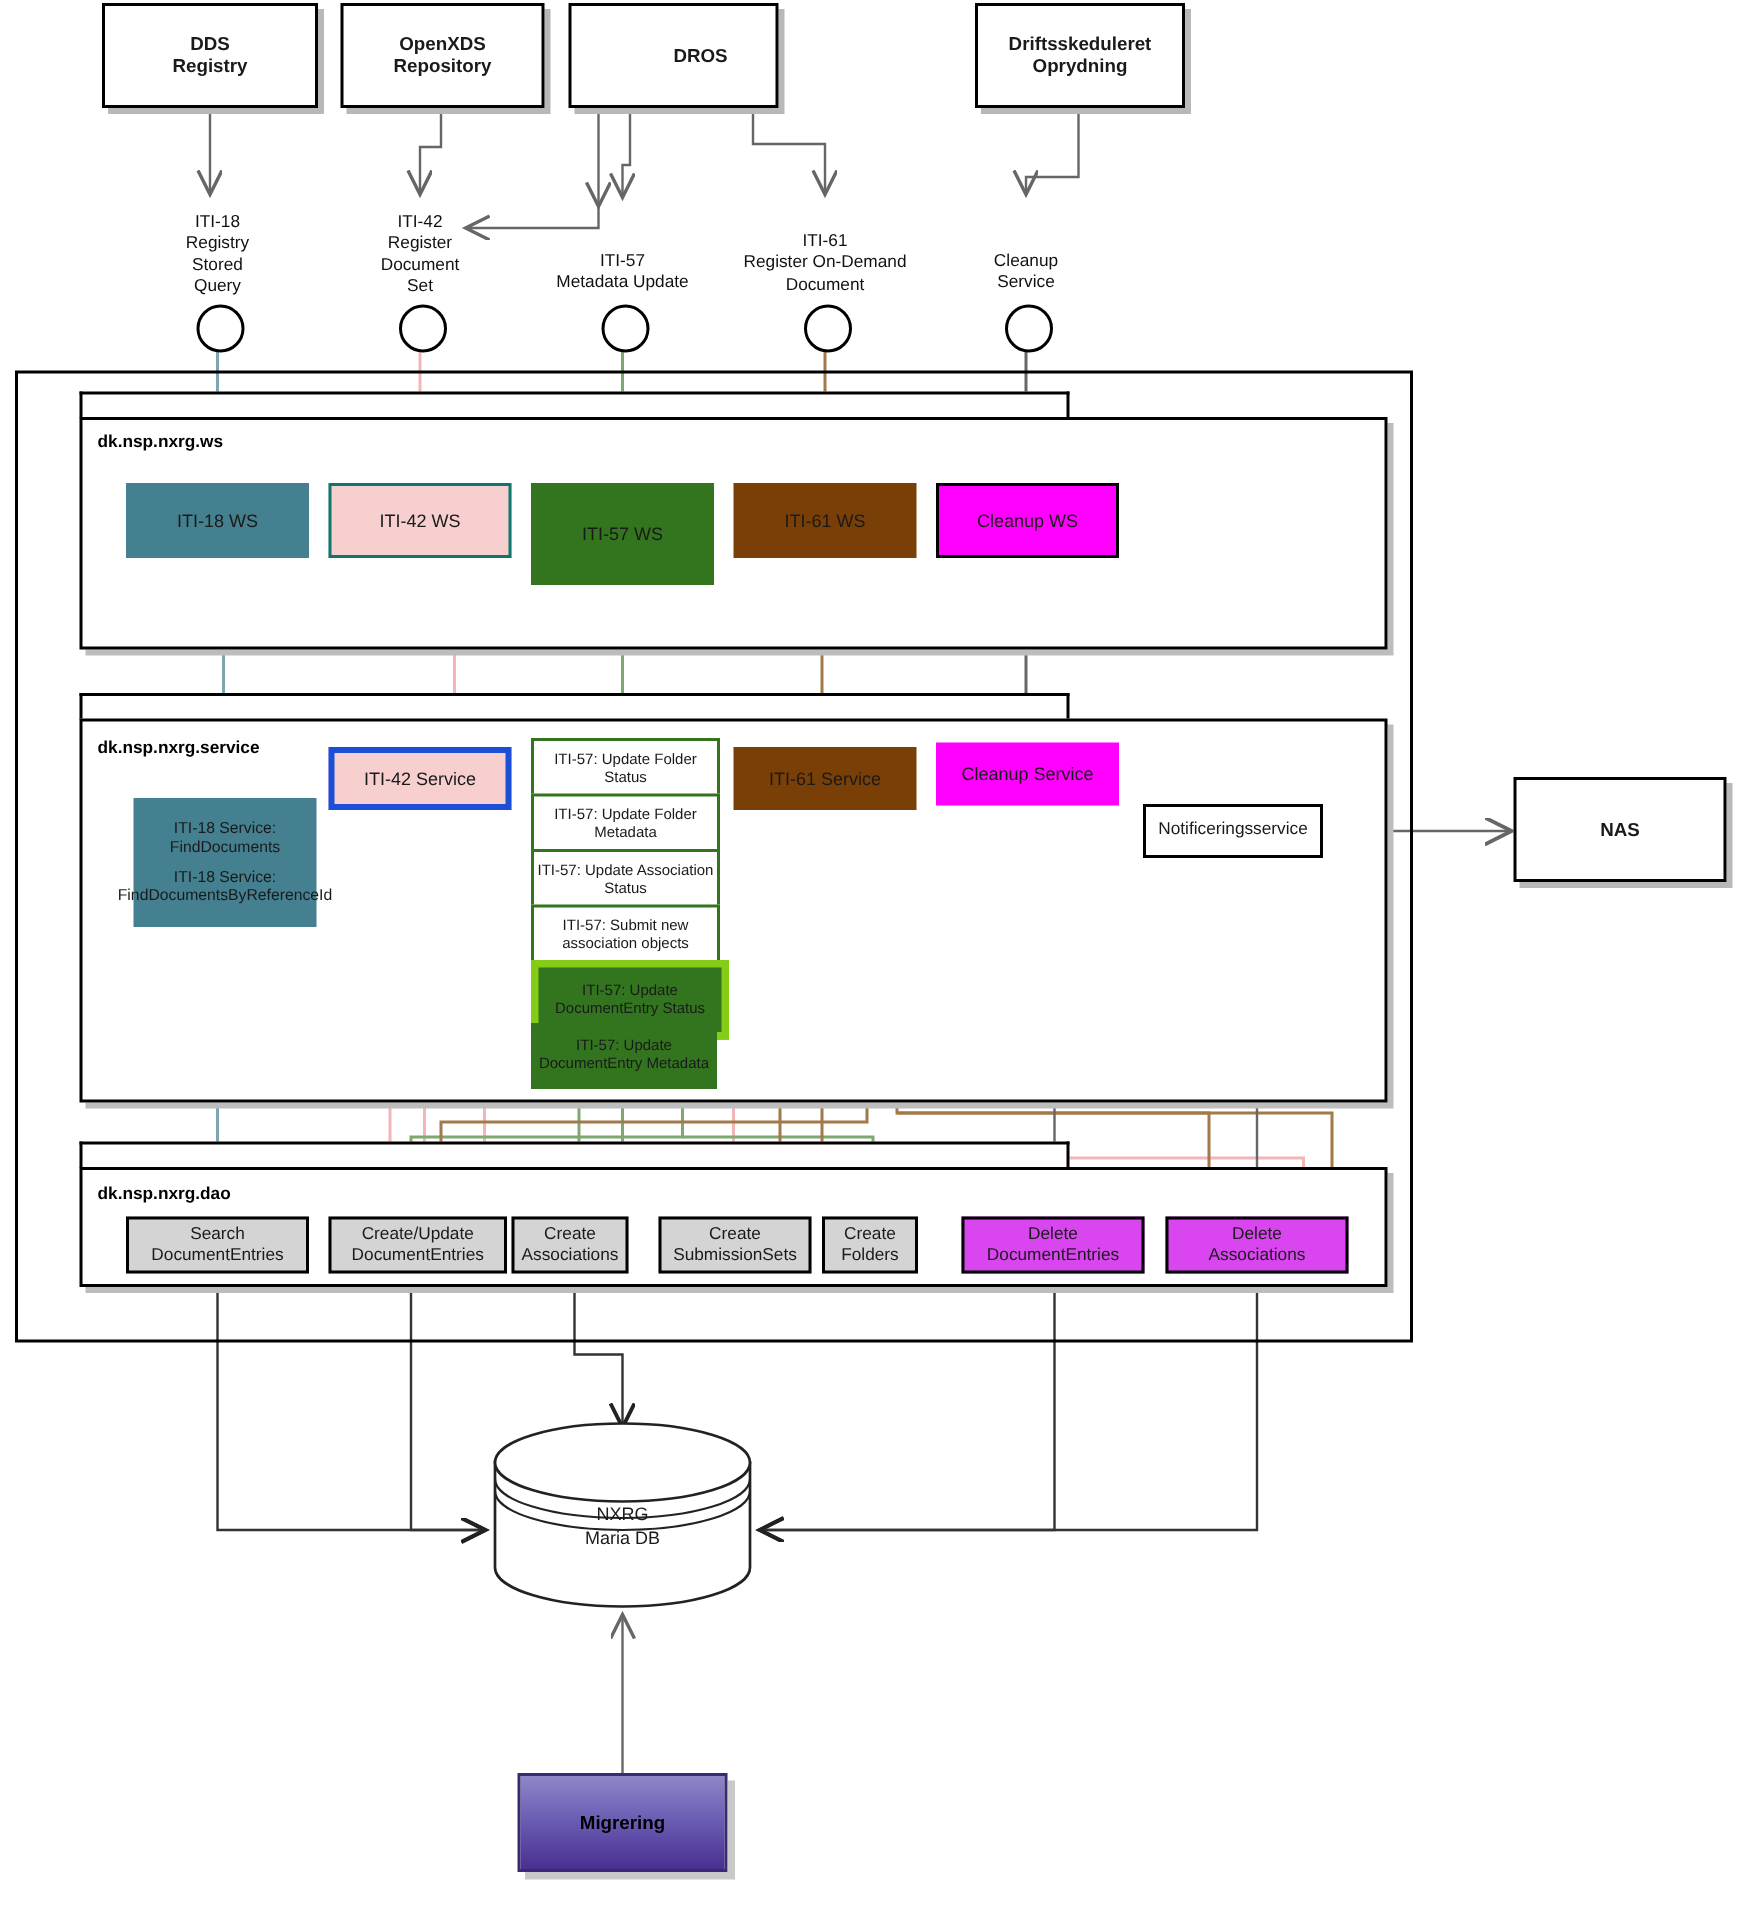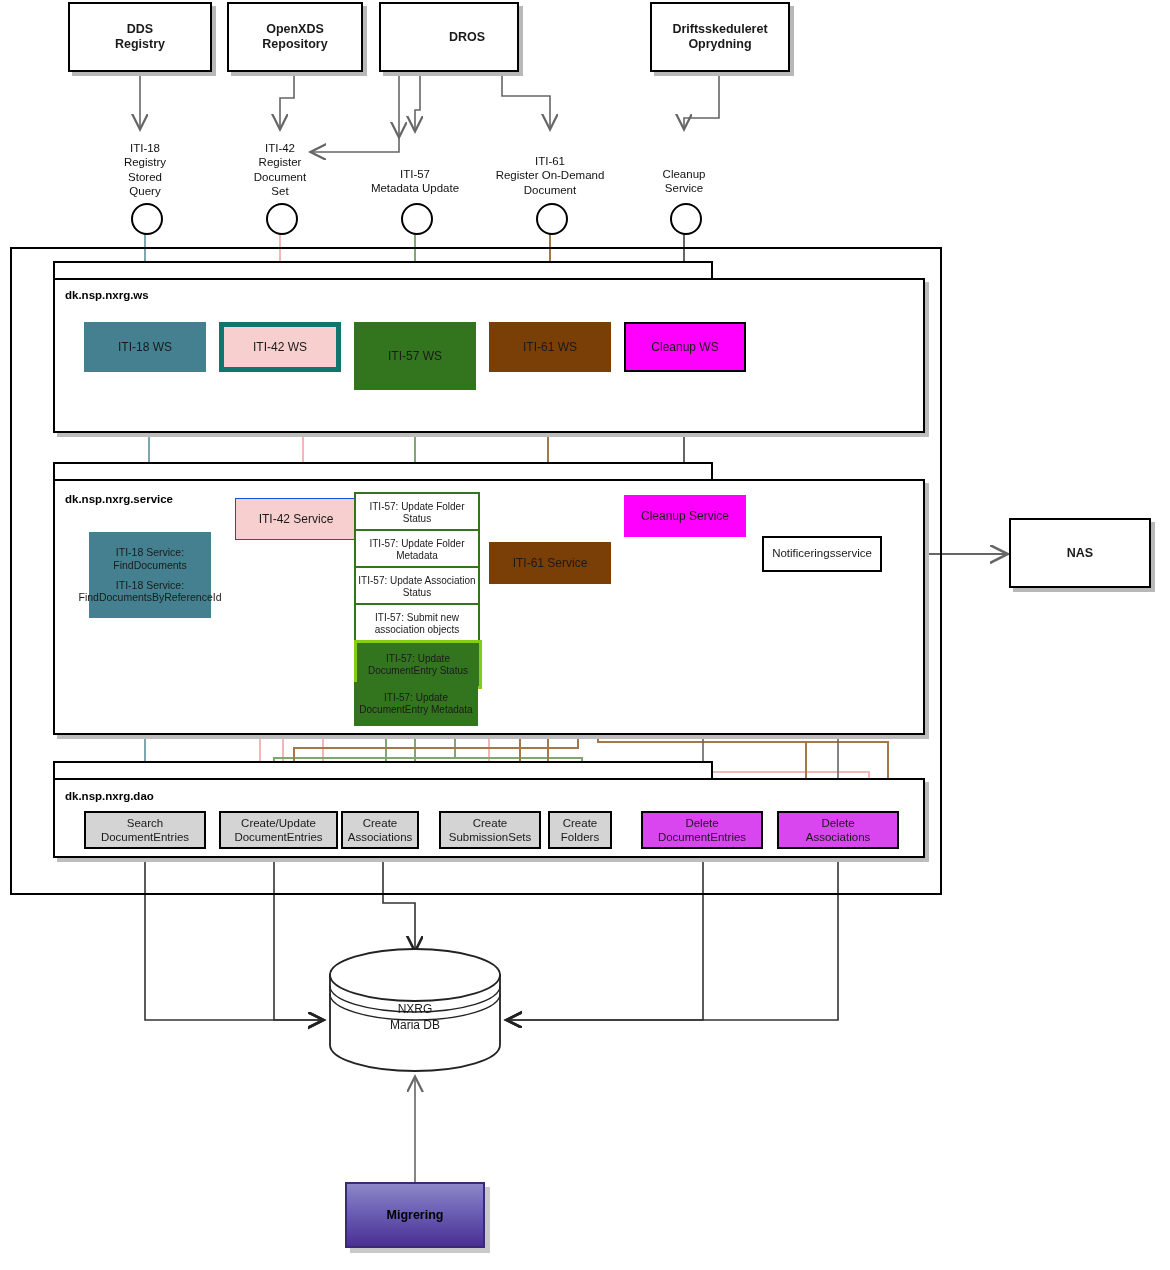--- a/index.html
+++ b/index.html
@@ -184,50 +184,50 @@
   <div class="circ" style="left:670px;top:203px;width:28px;height:28px;"></div>
 
   <div class="abs outer" style="left:10px;top:247px;width:932px;height:648px;z-index:0;"></div>
 
   <div class="abs pkg-tab" style="left:53px;top:261px;width:660px;height:18px;z-index:1;"></div>
   <div class="abs pkg-body" style="left:53px;top:278px;width:872px;height:155px;z-index:1;">
     <span class="pkg-label" style="left:10px;top:9px;">dk.nsp.nxrg.ws</span>
   </div>
 
   <div class="abs node ws" style="left:84px;top:322px;width:122px;height:50px;background:#44808f;z-index:3;">ITI-18 WS</div>
-  <div class="abs node ws" style="left:219px;top:322px;width:122px;height:50px;background:#f7cfcf;border:5px solid #0f766e;z-index:3;">ITI-42 WS</div>
+  <div class="abs node ws" style="left:219px;top:322px;width:122px;height:50px;background:#f7cfcf;border:2px solid #0f766e;z-index:3;">ITI-42 WS</div>
   <div class="abs node ws" style="left:354px;top:322px;width:122px;height:68px;background:#33751f;z-index:3;">ITI-57 WS</div>
   <div class="abs node ws" style="left:489px;top:322px;width:122px;height:50px;background:#7a3f06;z-index:3;">ITI-61 WS</div>
   <div class="abs node ws" style="left:624px;top:322px;width:122px;height:50px;background:#ff00ff;border:2px solid #000;z-index:3;">Cleanup WS</div>
 
   <div class="abs pkg-tab" style="left:53px;top:462px;width:660px;height:18px;z-index:1;"></div>
   <div class="abs pkg-body" style="left:53px;top:479px;width:872px;height:256px;z-index:1;text-align:right;">
     <span class="pkg-label" style="left:10px;top:12px;">dk.nsp.nxrg.service</span>
   </div>
 
   <div class="abs" style="left:89px;top:532px;width:122px;height:86px;background:#44808f;z-index:3;
               display:flex;flex-direction:column;align-items:center;justify-content:center;gap:8px;">
     <div class="sub" style="font-size:10.5px;text-align:center;">ITI-18 Service:
 FindDocuments</div>
     <div class="sub" style="font-size:10.5px;text-align:center;">ITI-18 Service:
 FindDocumentsByReferenceId</div>
   </div>
 
-  <div class="abs node svc" style="left:235px;top:498px;width:122px;height:42px;background:#f7cfcf;border:1px solid #1d4ed8;z-index:3;">ITI-42 Service</div>
+  <div class="abs node svc" style="left:219px;top:498px;width:122px;height:42px;background:#f7cfcf;border:4px solid #1d4ed8;z-index:3;">ITI-42 Service</div>
 
   <div class="abs" style="left:354px;top:492px;width:122px;height:232px;z-index:3;">
     <div class="node sub" style="position:absolute;left:0;top:0;width:122px;height:38px;background:#fff;border:2px solid #33751f;">ITI-57: Update Folder Status</div>
     <div class="node sub" style="position:absolute;left:0;top:37px;width:122px;height:38px;background:#fff;border:2px solid #33751f;">ITI-57: Update Folder Metadata</div>
     <div class="node sub" style="position:absolute;left:0;top:74px;width:122px;height:38px;background:#fff;border:2px solid #33751f;">ITI-57: Update Association Status</div>
     <div class="node sub" style="position:absolute;left:0;top:111px;width:122px;height:38px;background:#fff;border:2px solid #33751f;">ITI-57: Submit new association objects</div>
-    <div class="node sub" style="position:absolute;left:0;top:148px;width:122px;height:43px;background:#33751f;border:3px solid #84cc16;">ITI-57: Update DocumentEntry Status</div>
+    <div class="node sub" style="position:absolute;left:0;top:148px;width:122px;height:43px;background:#33751f;border:5px solid #84cc16;">ITI-57: Update DocumentEntry Status</div>
     <div class="node sub" style="position:absolute;left:0;top:190px;width:122px;height:42px;background:#33751f;border:1px solid #33751f;">ITI-57: Update DocumentEntry Metadata</div>
   </div>
 
-  <div class="abs node svc" style="left:489px;top:498px;width:122px;height:42px;background:#7a3f06;z-index:3;margin-top:44px;">ITI-61 Service</div>
+  <div class="abs node svc" style="left:489px;top:498px;width:122px;height:42px;background:#7a3f06;z-index:3;">ITI-61 Service</div>
 
   <div class="abs node svc" style="left:624px;top:495px;width:122px;height:42px;background:#ff00ff;z-index:3;">Cleanup Service</div>
 
   <div class="abs node notif" style="left:762px;top:536px;width:120px;height:36px;z-index:3;">Notificeringsservice</div>
 
   <div class="abs node ext" style="left:1009px;top:518px;width:142px;height:70px;z-index:3;">NAS</div>
 
   <div class="abs pkg-tab" style="left:53px;top:761px;width:660px;height:18px;z-index:1;"></div>
   <div class="abs pkg-body" style="left:53px;top:778px;width:872px;height:80px;z-index:1;">
     <span class="pkg-label" style="left:10px;top:10px;">dk.nsp.nxrg.dao</span>

